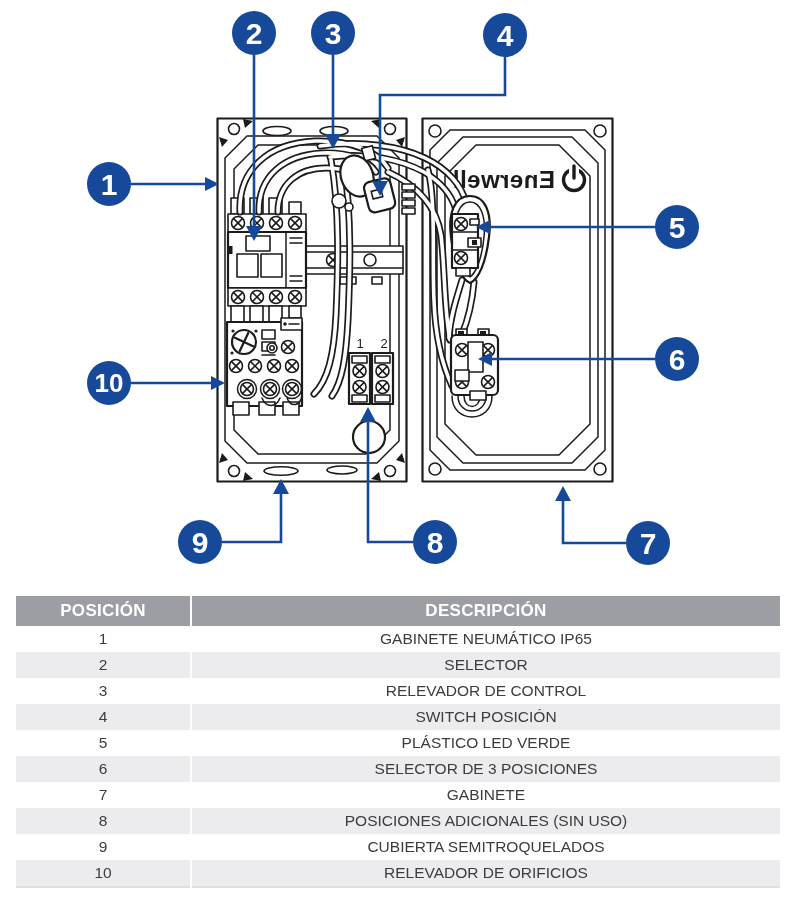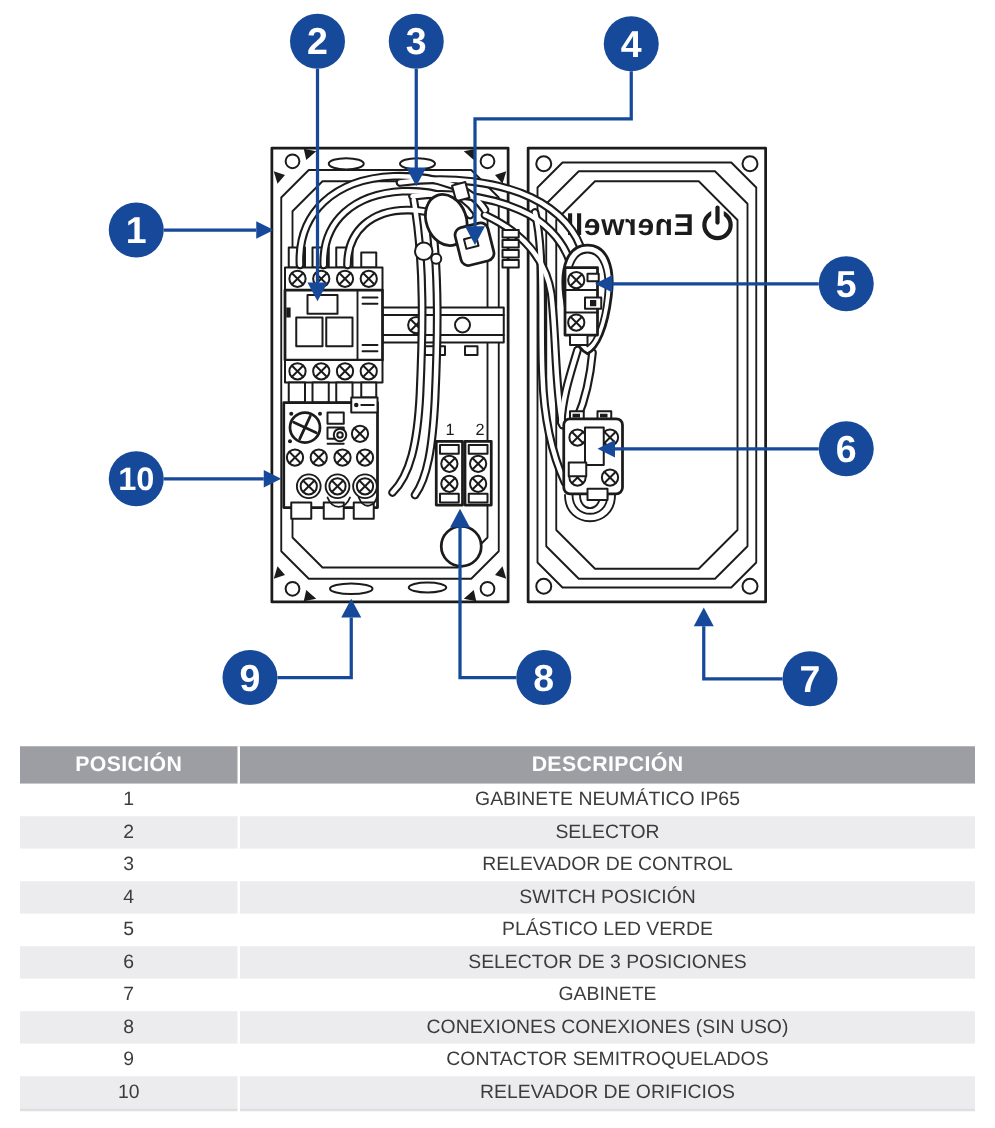--- a/index.html
+++ b/index.html
@@ -370,25 +370,25 @@
       <tr>
         <td>6</td>
         <td>SELECTOR DE 3 POSICIONES</td>
       </tr>
       <tr>
         <td>7</td>
         <td>GABINETE</td>
       </tr>
       <tr>
         <td>8</td>
-        <td>CONEXIONES CONEXIONES (SIN USO)</td>
+        <td>POSICIONES ADICIONALES (SIN USO)</td>
       </tr>
       <tr>
         <td>9</td>
-        <td>CONTACTOR SEMITROQUELADOS</td>
+        <td>CUBIERTA SEMITROQUELADOS</td>
       </tr>
       <tr>
         <td>10</td>
         <td>RELEVADOR DE ORIFICIOS</td>
       </tr>
     </tbody>
   </table>
 </div>
 
 

